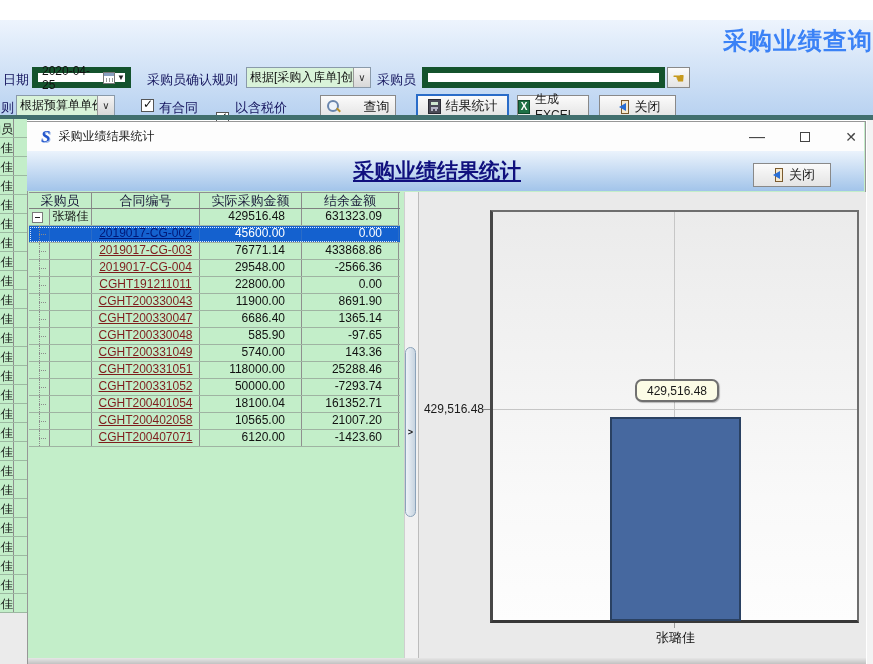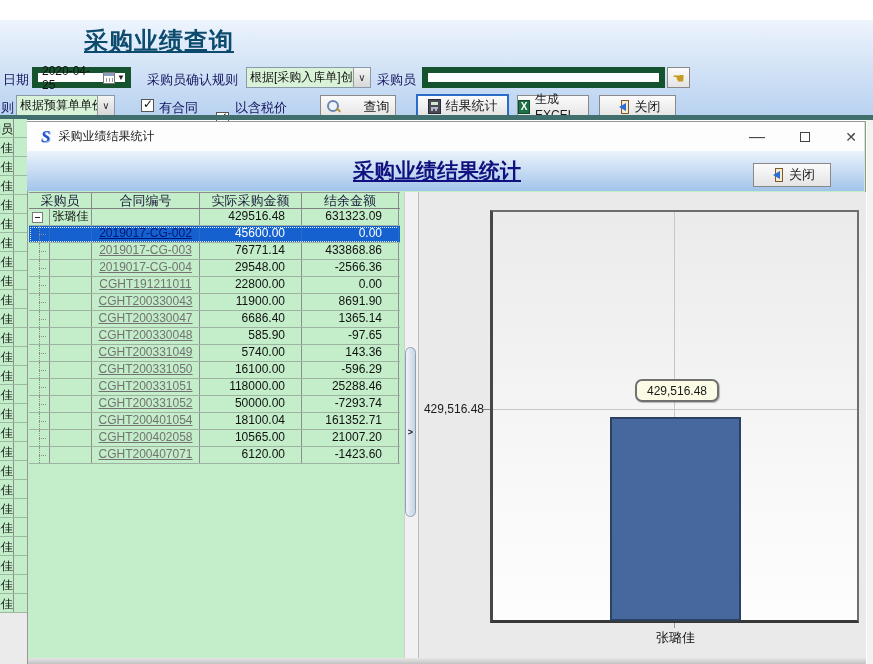--- a/index.html
+++ b/index.html
@@ -4,23 +4,23 @@
 <style>
   * { margin:0; padding:0; box-sizing:border-box; }
   html,body { width:873px; height:664px; overflow:hidden; background:#fff;
               font-family:"Liberation Sans","DejaVu Sans",sans-serif; }
   #screen { position:relative; width:873px; height:664px; background:#fff; overflow:hidden; }
   .abs { position:absolute; }
 
   
   .bg-grad { left:0; top:20px; width:873px; height:98px;
              background:linear-gradient(#edf4fd,#b7d1f0); }
-  .main-title { left:84px; top:25px; width:789px; text-align:left;
-                font-size:24px; font-weight:bold; color:#0c4a6e;
-                text-decoration:underline; letter-spacing:1px; }
+  .main-title { left:84px; top:25px; width:789px; text-align:right;
+                font-size:24px; font-weight:bold; color:#3b82f6;
+                letter-spacing:1px; }
   .flabel { font-size:13px; color:#15155e; white-space:nowrap; }
   .inputbox { background:#fff; border:6px solid #14532d; height:21px; font-size:12px;
               color:#111; display:flex; align-items:center; }
   .combo { border:1px solid #8a9aaa; height:21px; display:flex; align-items:stretch;
            background:#d9f3d9; }
   .combo .cval { flex:1; font-size:12px; color:#111; padding:0 3px; display:flex; align-items:center;
                  background:#d9f3d9; white-space:nowrap; overflow:hidden; }
   .combo .carr { width:17px; background:linear-gradient(#f4f4f4,#d8d8d8); border-left:1px solid #9a9a9a;
                  display:flex; align-items:center; justify-content:center; font-size:10px; color:#333; }
   .chk { width:13px; height:13px; background:#fff; border:1px solid #555; position:relative; }
@@ -89,21 +89,21 @@
   .tbody { left:29px; top:210px; width:371px; }
   .trow { display:flex; height:17px; border-bottom:1px solid #9fb3a2; background:#c3eec9; position:relative; }
   .cell { border-right:1px solid #8f8f8f; font-size:12px; line-height:15px; color:#111;
           overflow:hidden; white-space:nowrap; position:relative; }
   .cell.tree { width:21px; border-right:1px solid #8f8f8f; }
   .cell.buyer { width:42px; text-align:center; }
   .cell.contract { width:108px; text-align:center; }
   .cell.num { text-align:right; padding-right:16px; }
   .cell.actual { width:102px; }
   .cell.balance { width:97px; }
-  .clink { color:#737373; text-decoration:underline; }
+  .clink { color:#7f1d1d; text-decoration:underline; }
   .tl { position:absolute; left:10px; top:0; bottom:0; border-left:1px dotted #8a8a8a; }
   .ts { position:absolute; left:10px; top:8px; width:7px; border-top:1px dotted #8a8a8a; }
   .expand-box { position:absolute; left:3px; top:3px; width:11px; height:11px; background:#fff;
                 border:1px solid #7b7b7b; }
   .expand-box::after { content:""; position:absolute; left:2px; top:4px; width:5px; height:1px; background:#222; }
   .trow.sel { background:#1461cf; outline:1px dotted #dcebff; outline-offset:-2px; }
   .trow.sel .cell { color:#fff; border-right-color:#2a6cc8; }
   .trow.sel .clink { color:#001878; }
   .grow .cell { font-size:12px; }
 
@@ -396,30 +396,20 @@
         <div class="cell contract"><span class="clink">CGHT200331049</span></div>
         <div class="cell num actual">5740.00</div>
         <div class="cell num balance">143.36</div>
       </div>
       <div class="trow">
         <div class="cell tree">
           <i class="tl"></i>
           <i class="ts"></i>
         </div>
         <div class="cell buyer"></div>
-        <div class="cell contract"><span class="clink">CGHT200331050</span></div>
-        <div class="cell num actual">16100.00</div>
-        <div class="cell num balance">-596.29</div>
-      </div>
-      <div class="trow">
-        <div class="cell tree">
-          <i class="tl"></i>
-          <i class="ts"></i>
-        </div>
-        <div class="cell buyer"></div>
         <div class="cell contract"><span class="clink">CGHT200331051</span></div>
         <div class="cell num actual">118000.00</div>
         <div class="cell num balance">25288.46</div>
       </div>
       <div class="trow">
         <div class="cell tree">
           <i class="tl"></i>
           <i class="ts"></i>
         </div>
         <div class="cell buyer"></div>

